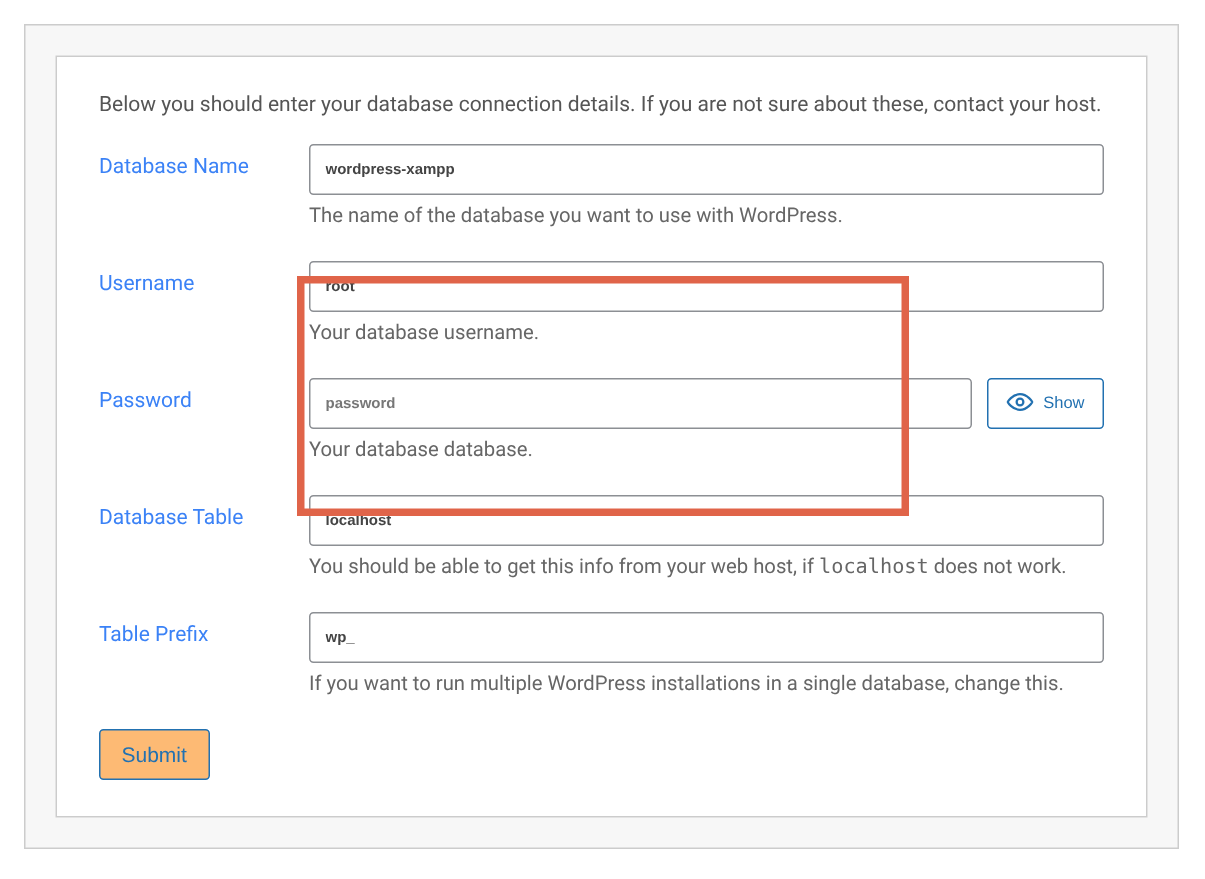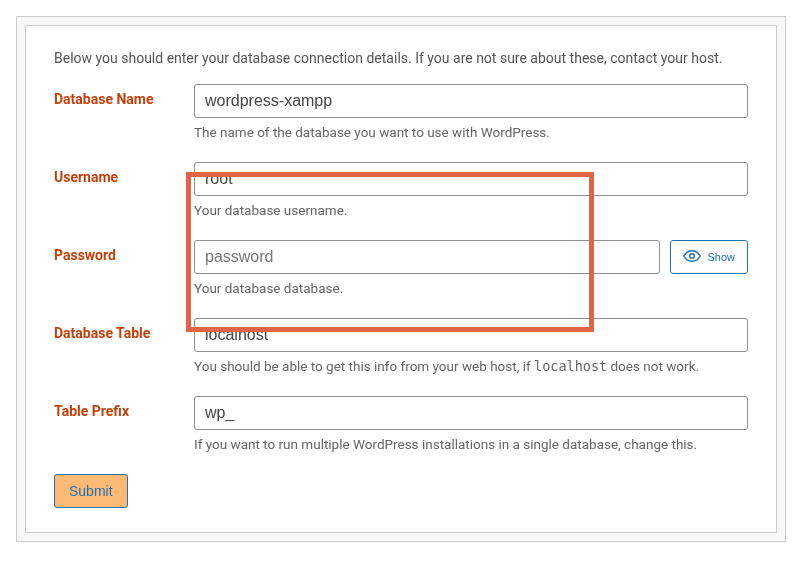--- a/index.html
+++ b/index.html
@@ -9,21 +9,21 @@
     }
     body {
       font-family: -apple-system, BlinkMacSystemFont, "Segoe UI", Roboto, sans-serif;
       font-size: 14px;
       color: #444;
       background: #fff;
       padding: 16px;
     }
     .outer-frame {
       border: 1px solid #ccc;
-      padding: 8px;
+      padding: 20px;
       width: 770px;
       background: #f7f7f7;
     }
     .inner-panel {
       border: 1px solid #ccc;
       background: #fff;
       padding: 24px 28px 24px 28px;
     }
     .intro {
       margin-bottom: 18px;
@@ -31,36 +31,37 @@
     }
     .form-row {
       display: flex;
       align-items: flex-start;
       margin-bottom: 22px;
     }
     .label-col {
       width: 140px;
       flex-shrink: 0;
       padding-top: 7px;
-      font-weight: 700;
-      color: #c2410c;
+      font-weight: 400;
+      color: #3b82f6;
     }
     .field-col {
       flex: 1;
       position: relative;
     }
     .text-input {
       width: 100%;
       height: 34px;
       border: 1px solid #8c8f94;
       border-radius: 3px;
       padding: 4px 10px;
-      font-size: 16px;
+      font-size: 10px;
       color: #444;
       background: #fff;
+      font-weight: bold;
     }
     .text-input::placeholder {
       color: #777;
     }
     .help-text {
       margin-top: 6px;
       color: #666;
       font-size: 13.5px;
     }
     .help-text code {

